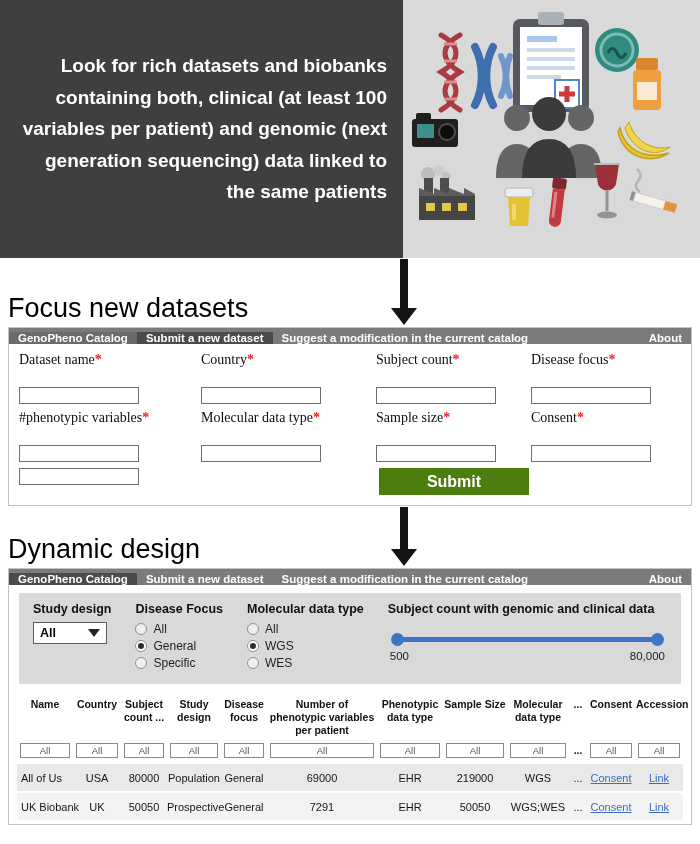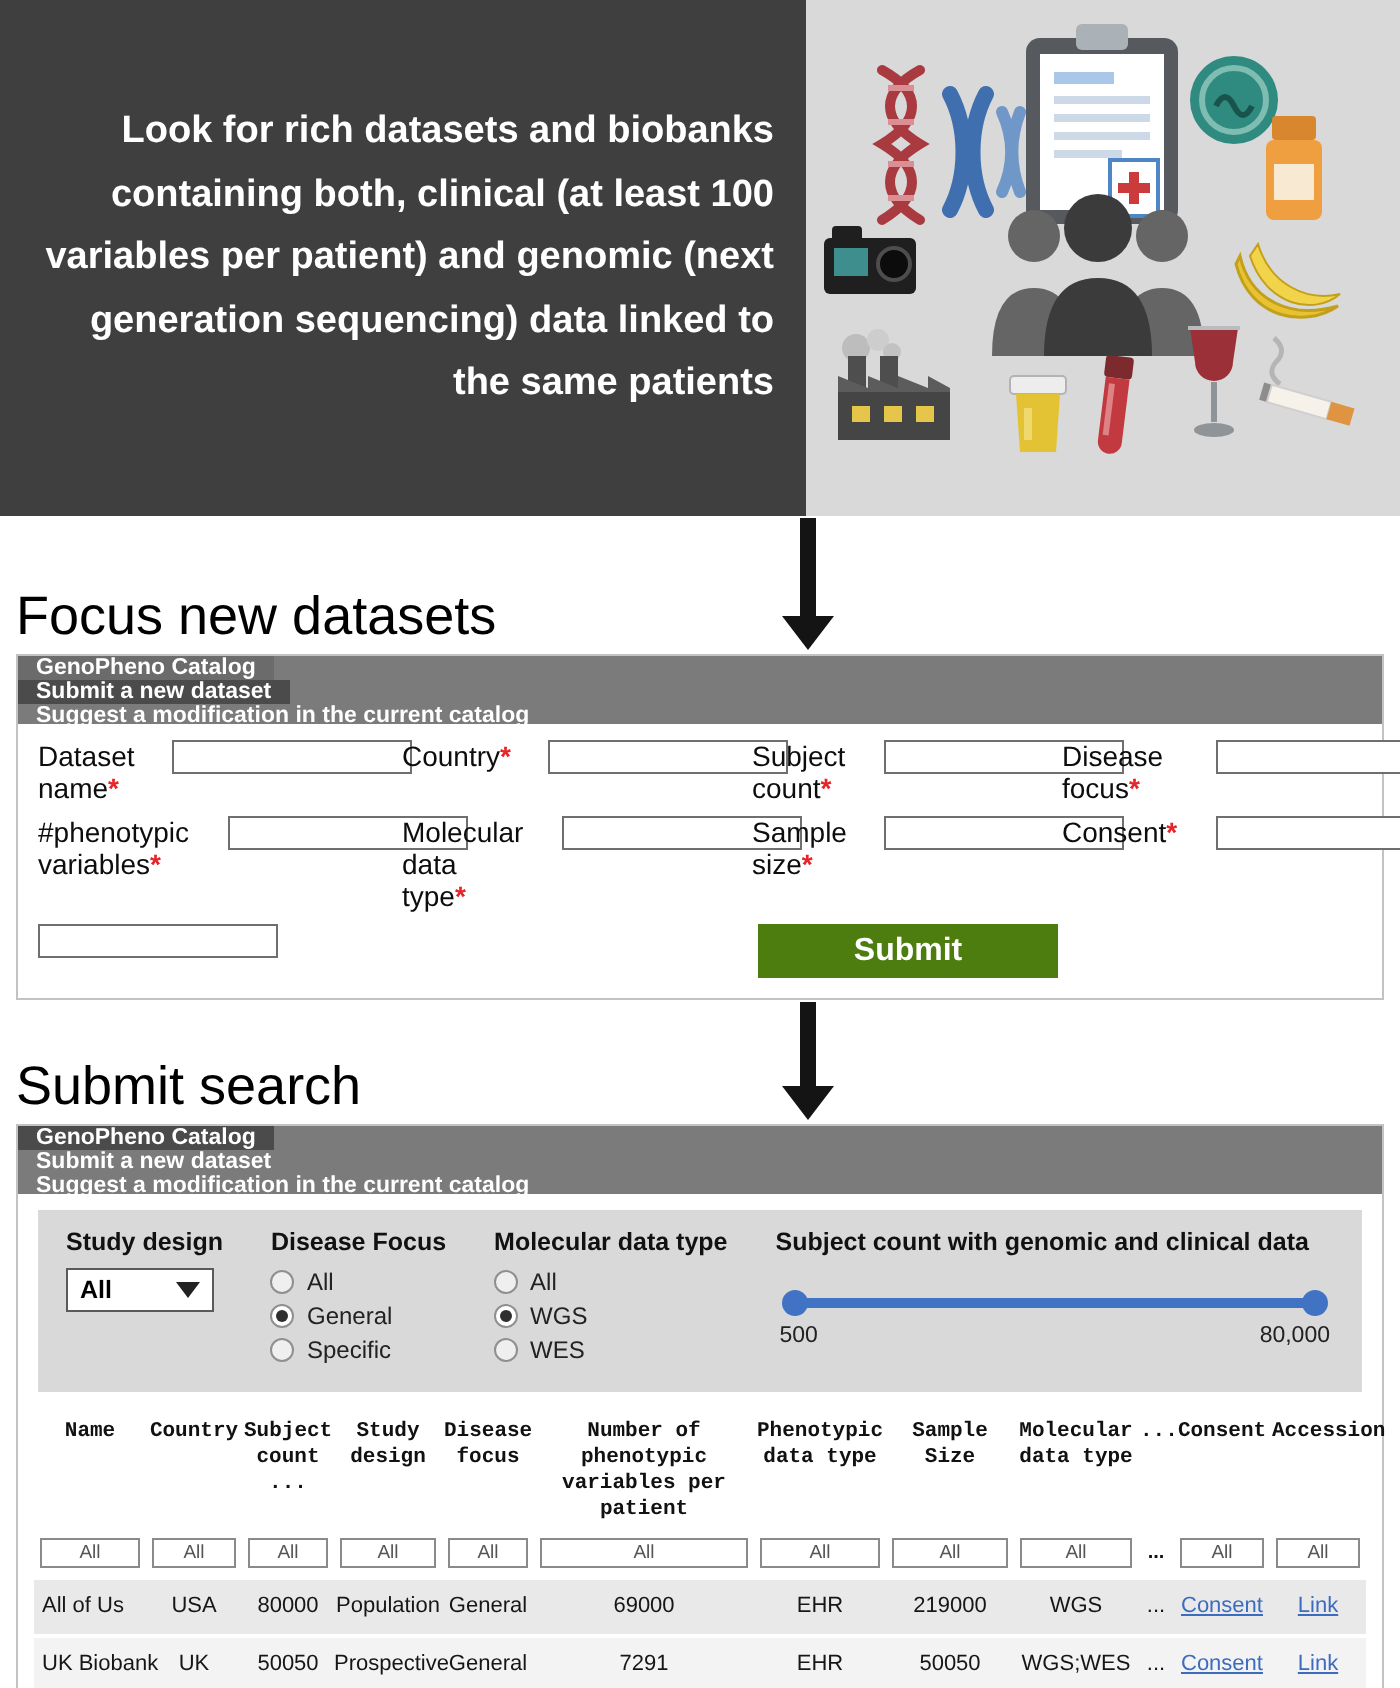--- a/index.html
+++ b/index.html
@@ -21,29 +21,29 @@
   .section-heading { position:absolute; left:8px; bottom:3px; font-size:27px; font-weight:400; color:#000; }
   .down-arrow { position:absolute; left:391px; top:1px; width:26px; display:flex; flex-direction:column; align-items:center; }
   .down-arrow .shaft { width:8px; background:#141414; }
   .flow-1 .shaft { height:49px; }
   .flow-2 .shaft { height:42px; }
   .down-arrow .head { width:0; height:0; border-left:13px solid transparent; border-right:13px solid transparent; border-top:17px solid #141414; }
 
   .screenshot { margin:0 8px; border:1px solid #c3c3c3; background:#fff; }
 
   
-  .navbar { display:flex; align-items:flex-start; height:34px; background:#7b7b7b; overflow:hidden;flex-direction:column; }
+  .navbar { display:flex; align-items:flex-end; height:16px; background:#7b7b7b; overflow:hidden; }
   .nav-tab { display:flex; align-items:center; padding:0 9px; color:#fff; font-weight:bold; font-size:11.5px; white-space:nowrap; cursor:pointer; }
   .nav-tab.shade { background:#6b6b6b; }
   .nav-tab.active { background:#4b4b4b; }
   .nav-spacer { flex:1; }
 
   
   .form-grid { display:grid; grid-template-columns:182px 175px 155px 1fr; padding:8px 8px 10px 10px; row-gap:6px; }
-  .field { display:flex; flex-direction:row; gap:19px; }
+  .field { display:flex; flex-direction:column; gap:19px;font-family:Liberation Serif, serif; }
   .field-label { font-size:14px; color:#0d0d0d; }
   .req { color:#e8232a; font-weight:bold; }
   .text-input { width:120px; height:17px; border:1px solid #6f6f6f; background:#fff; font:inherit; font-size:12px; padding:0 3px; }
   .submit-cell { display:flex; align-items:flex-end; justify-content:flex-end; padding-right:2px; }
   .submit-btn { width:150px; height:27px; background:#4d7c0f; color:#fff; font-weight:bold; font-size:16px; border:none; font-family:inherit; cursor:pointer; }
 
   
   .filter-panel { margin:8px 10px 6px; background:#d9d9d9; display:flex; gap:24px; padding:9px 14px 11px; }
   .filter-label { font-size:12.5px; font-weight:bold; color:#111; margin-bottom:6px; white-space:nowrap; }
   .dropdown { width:74px; height:22px; background:#fff; border:1px solid #5a5a5a; display:flex; align-items:center; justify-content:space-between; padding:0 6px; font-size:12.5px; font-weight:bold; cursor:pointer; }
@@ -56,21 +56,21 @@
   .slider { position:relative; height:14px; margin:16px 4px 2px; }
   .slider .track { position:absolute; left:0; right:0; top:5px; height:5px; background:#4173c4; border-radius:3px; }
   .slider .handle { position:absolute; top:1px; width:13px; height:13px; border-radius:50%; background:#4173c4; }
   .slider .handle.left { left:-1px; }
   .slider .handle.right { right:-1px; }
   .slider-values { display:flex; justify-content:space-between; font-size:11.5px; color:#222; padding:2px 2px 0; }
 
   
   .table { margin:0 8px 4px; }
   .thead, .filter-row, .trow { display:grid; grid-template-columns:56px 48px 46px 54px 46px 110px 66px 64px 62px 18px 48px 48px; }
-  .th { font-size:10.5px; font-weight:bold; text-align:center; padding:8px 1px 6px; line-height:1.25; color:#111;font-family:Liberation Mono, monospace; }
+  .th { font-size:10.5px; font-weight:bold; text-align:center; padding:8px 1px 6px; line-height:1.25; color:#111; }
   .filter-row { padding:0 0 6px; align-items:center; }
   .filter-input { height:15px; margin:0 3px; border:1px solid #8a8a8a; background:#fff; font-size:9.5px; color:#555; display:flex; align-items:center; justify-content:center; cursor:text; }
   .filter-ellipsis { text-align:center; font-size:10px; font-weight:bold; color:#111; }
   .trow { height:27px; align-items:center; margin-bottom:2px; font-size:11px; color:#161616; }
   .row-a { background:#e9e9e9; }
   .row-b { background:#f3f3f3; }
   .tcell { text-align:center; white-space:nowrap; }
   .tcell.left { text-align:left; padding-left:4px; }
   .cell-link { color:#3c6cbe; text-decoration:underline; cursor:pointer; }
 </style>
@@ -235,21 +235,21 @@
         <input type="text" class="text-input" style="">
       </div>
       <div></div>
       <div class="submit-cell">
         <button class="submit-btn">Submit</button>
       </div>
     </div>
   </div>
 
   <div class="flow-row flow-2">
-    <h2 class="section-heading">Submit search</h2>
+    <h2 class="section-heading">Dynamic design</h2>
     <div class="down-arrow">
         <span class="shaft"></span>
         <span class="head"></span>
       </div>
   </div>
 
   <div class="screenshot">
     <div class="navbar">
       <div class="nav-tab active">GenoPheno Catalog</div>
       <div class="nav-tab">Submit a new dataset</div>

